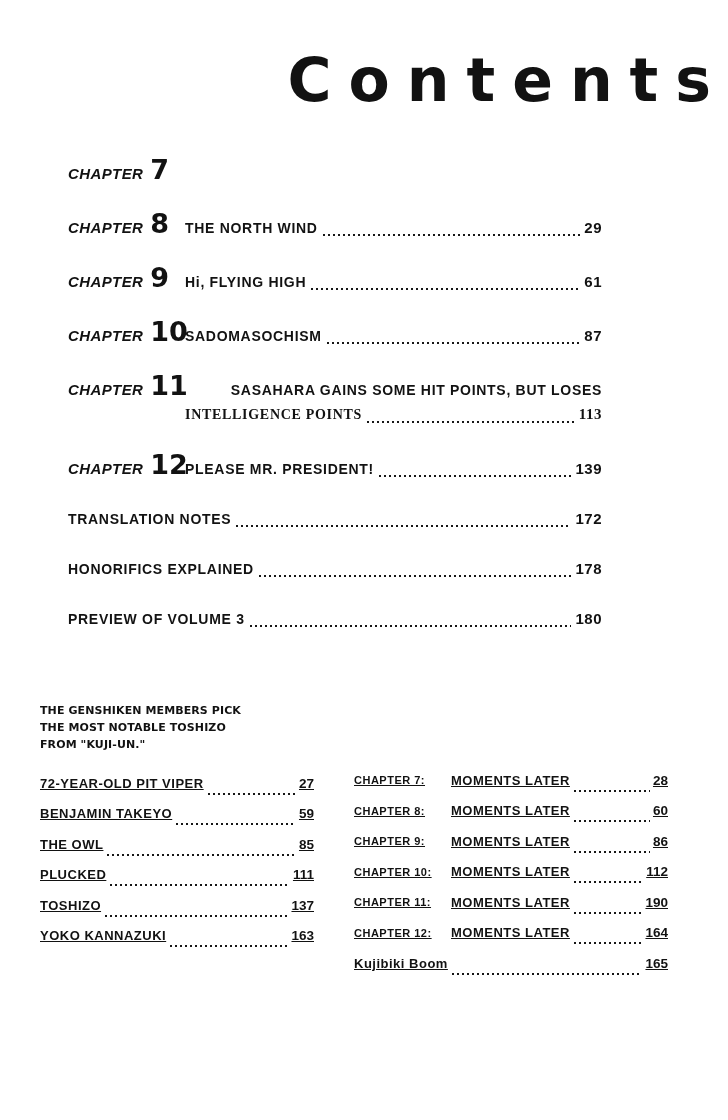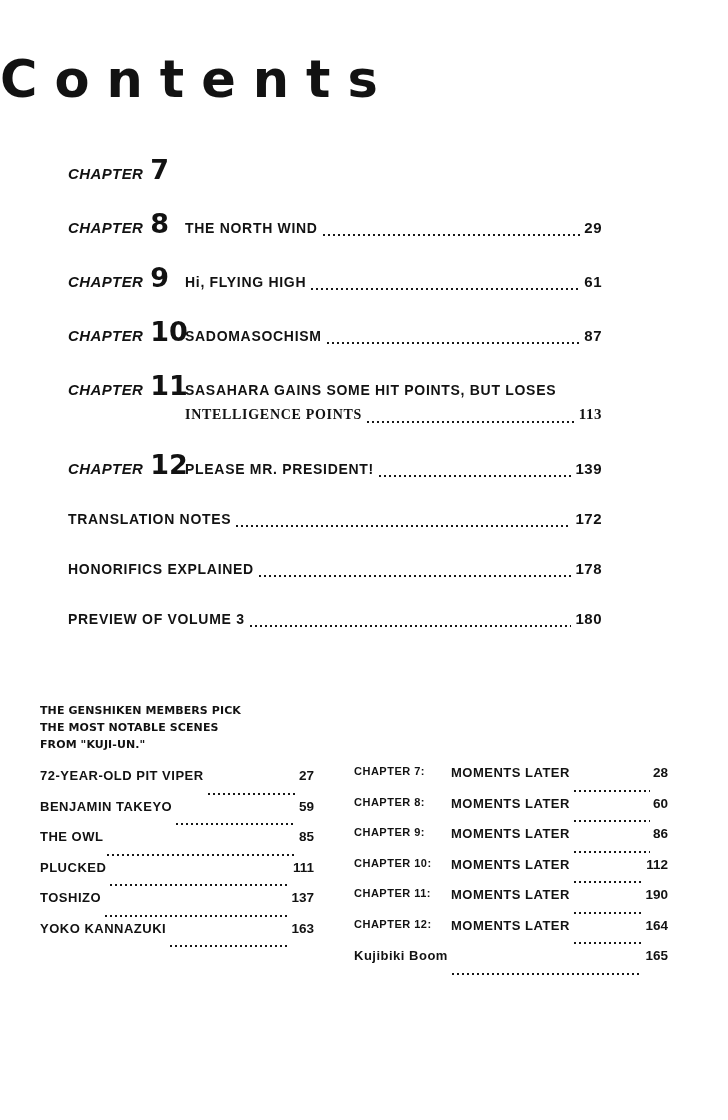--- a/index.html
+++ b/index.html
@@ -7,29 +7,29 @@
   .page {
     position:relative;
     width:728px; height:1120px;
     background:#ffffff;
     color:#121212;
     font-family:"Liberation Sans","DejaVu Sans",sans-serif;
     overflow:hidden;
   }
   .title {
     padding-top:52px;
-    text-align:left;
+    text-align:right;
     font-family:"DejaVu Sans",sans-serif;
-    font-size:51px;
+    font-size:60px;
     font-weight:900;
     letter-spacing:17px;
     line-height:56px;
   }
   .toc { margin:50px 0 0 68px; width:534px; }
-  .toc-row { display:flex; align-items:baseline; line-height:24px; margin-bottom:26px; }
+  .toc-row { display:flex; align-items:baseline; line-height:24px; margin-bottom:26px;text-align:right; }
   .ch-label { width:117px; display:flex; align-items:baseline; flex-shrink:0; }
   .ch-word {
     font-style:italic;
     font-weight:700;
     font-size:15px;
     letter-spacing:0.4px;
   }
   .ch-num {
     font-family:"DejaVu Sans",sans-serif;
     font-weight:900;
@@ -54,21 +54,21 @@
   .col-left { width:274px; flex-shrink:0; }
   .col-right { flex:1; padding-top:63px; }
   .bonus-heading {
     font-family:"DejaVu Sans",sans-serif;
     font-size:11px;
     font-weight:900;
     line-height:17px;
     letter-spacing:0.1px;
     margin-bottom:15px;
   }
-  .b-row { display:flex; align-items:flex-start; height:30.5px; }
+  .b-row { display:flex; align-items:center; height:30.5px;text-decoration:underline; }
   .b-title { font-size:13px; font-weight:700; letter-spacing:0.5px; white-space:nowrap; }
   .b-leader {
     flex:1;
     height:2px;
     align-self:flex-end;
     margin:0 3px 4px 4px;
     background-image:repeating-linear-gradient(90deg,#161616 0 2px,transparent 2px 5px);
   }
   .b-page { font-size:13.5px; font-weight:700; }
   .b-prefix { font-size:11px; font-weight:700; letter-spacing:0.5px; min-width:97px; white-space:nowrap; }
@@ -170,21 +170,21 @@
       <span class="page-num">180</span>
     </div>
 
   </div>
 
   <div class="bonus">
 
     <div class="col-left">
       <div class="bonus-heading">
         <div>THE GENSHIKEN MEMBERS PICK</div>
-        <div>THE MOST NOTABLE SCENES</div>
+        <div>THE MOST NOTABLE TOSHIZO</div>
         <div>FROM "KUJI-UN."</div>
       </div>
 
       <div class="b-row">
         <span class="b-title">72-YEAR-OLD PIT VIPER</span>
         <span class="b-leader"></span>
         <span class="b-page">27</span>
       </div>
       <div class="b-row">
         <span class="b-title">BENJAMIN TAKEYO</span>

